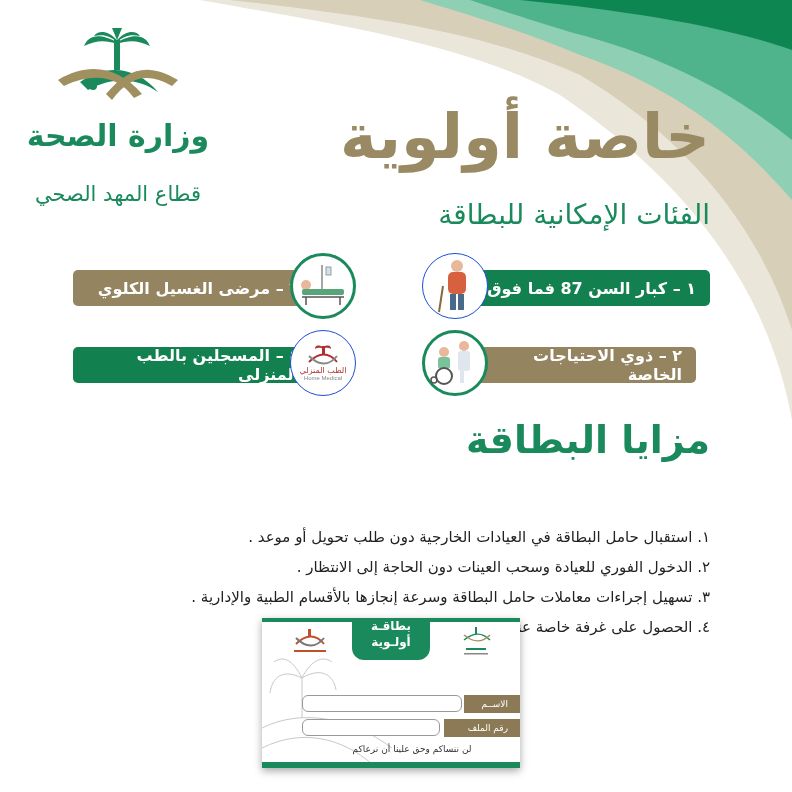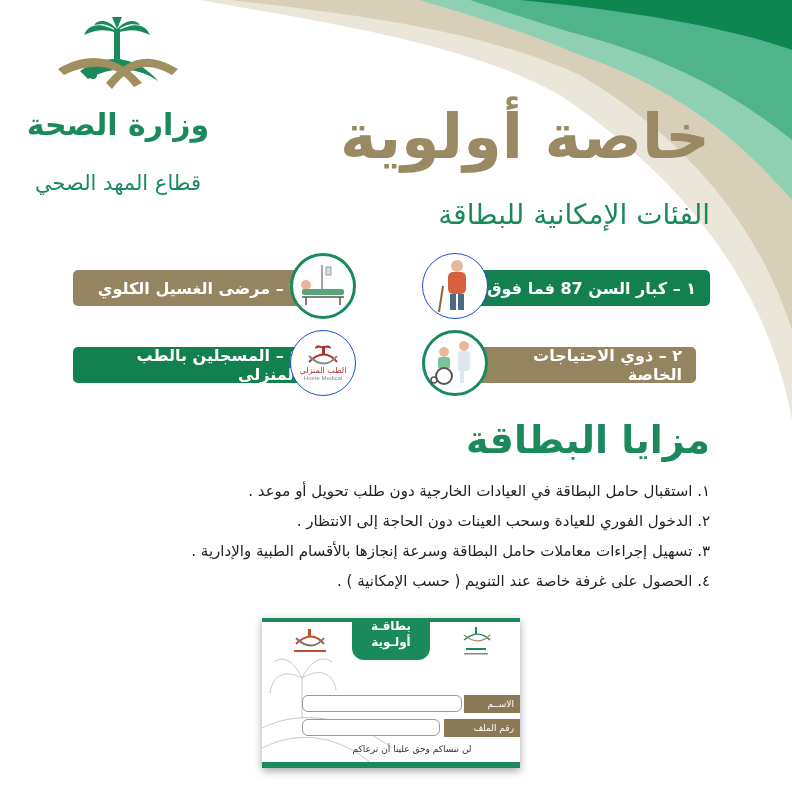--- a/index.html
+++ b/index.html
@@ -1,36 +1,36 @@
 <!DOCTYPE html>
 <html><head>
 <meta charset="utf-8">
 <style>
   html,body{margin:0;padding:0;}
   body{width:792px;height:792px;background:#ffffff;position:relative;overflow:hidden;font-family:"DejaVu Sans",sans-serif;}
   .abs{position:absolute;}
   .swoosh{left:0;top:0;width:792px;height:420px;}
-  .logo{left:18px;top:17px;width:200px;height:190px;}
+  .logo{left:18px;top:28px;width:200px;height:190px;}
   .logo-ar{position:absolute;left:0;width:200px;text-align:center;color:#1a8a5c;font-weight:bold;}
   .logo-en{position:absolute;left:0;width:200px;text-align:center;color:#9a8a63;font-family:"Liberation Sans",sans-serif;font-size:20px;}
   .title{right:82px;top:100px;color:#9a8a63;font-size:62px;font-weight:bold;direction:rtl;letter-spacing:1px;}
   .subtitle{right:82px;top:198px;color:#1a8a5c;font-size:28px;direction:rtl;}
   .pill{height:36px;border-radius:5px;color:#fff;font-weight:bold;font-size:16px;direction:rtl;display:flex;align-items:center;padding:0 14px;box-sizing:border-box;}
   .pill.green{background:#13804f;}
   .pill.gold{background:#958460;}
   .circle{width:66px;height:66px;border-radius:50%;background:#fff;box-sizing:border-box;display:flex;align-items:center;justify-content:center;}
   .circle.gold{border:1px solid #1d4ed8;}
   .circle.green{border:3px solid #1a8a5c;}
   .benefits-title{right:82px;top:418px;color:#1a8a5c;font-size:38px;font-weight:bold;direction:rtl;}
-  .benefit{right:82px;direction:rtl;font-size:15px;color:#222;white-space:nowrap;}
+  .benefit{right:82px;direction:rtl;font-size:15px;color:#222;white-space:nowrap;margin-top:46px;}
   .card{left:262px;top:618px;width:258px;height:150px;background:#fff;box-shadow:0 3px 8px rgba(0,0,0,0.35);}
   .card-top{left:0;top:0;width:258px;height:4px;background:#1a8a5c;}
   .card-bottom{left:0;bottom:0;width:258px;height:6px;background:#1a8a5c;}
   .card-tab{left:90px;top:0;width:78px;height:42px;background:#1a8a5c;border-radius:0 0 12px 12px;color:#fff;font-size:12px;font-weight:bold;text-align:center;line-height:16px;box-sizing:border-box;direction:rtl;}
-  .card-label{background:#8b7a55;color:#fff;font-size:9px;direction:rtl;height:18px;line-height:18px;padding:0 6px;box-sizing:border-box;}
+  .card-label{background:#8b7a55;color:#fff;font-size:9px;direction:rtl;height:18px;line-height:18px;padding:0 12px;box-sizing:border-box;}
   .card-field{border:1.5px solid #999;border-radius:6px;height:17px;background:#fff;box-sizing:border-box;}
   .card-motto{left:60px;top:126px;width:180px;text-align:center;font-size:9px;color:#333;direction:rtl;}
 </style>
 </head>
 <body>
 
 <svg class="abs swoosh" viewBox="0 0 792 420">
   <path d="M200 0 L792 0 L792 420 C770 300 700 190 560 95 C470 45 340 25 200 0 Z" fill="#ebe6da"></path>
   <path d="M230 0 L792 0 L792 330 C760 230 690 140 580 75 C480 30 360 15 230 0 Z" fill="#d8cfb9"></path>
   <path d="M420 0 L792 0 L792 200 C740 140 680 90 580 55 C520 30 470 15 420 0 Z" fill="#8fcfb4"></path>

